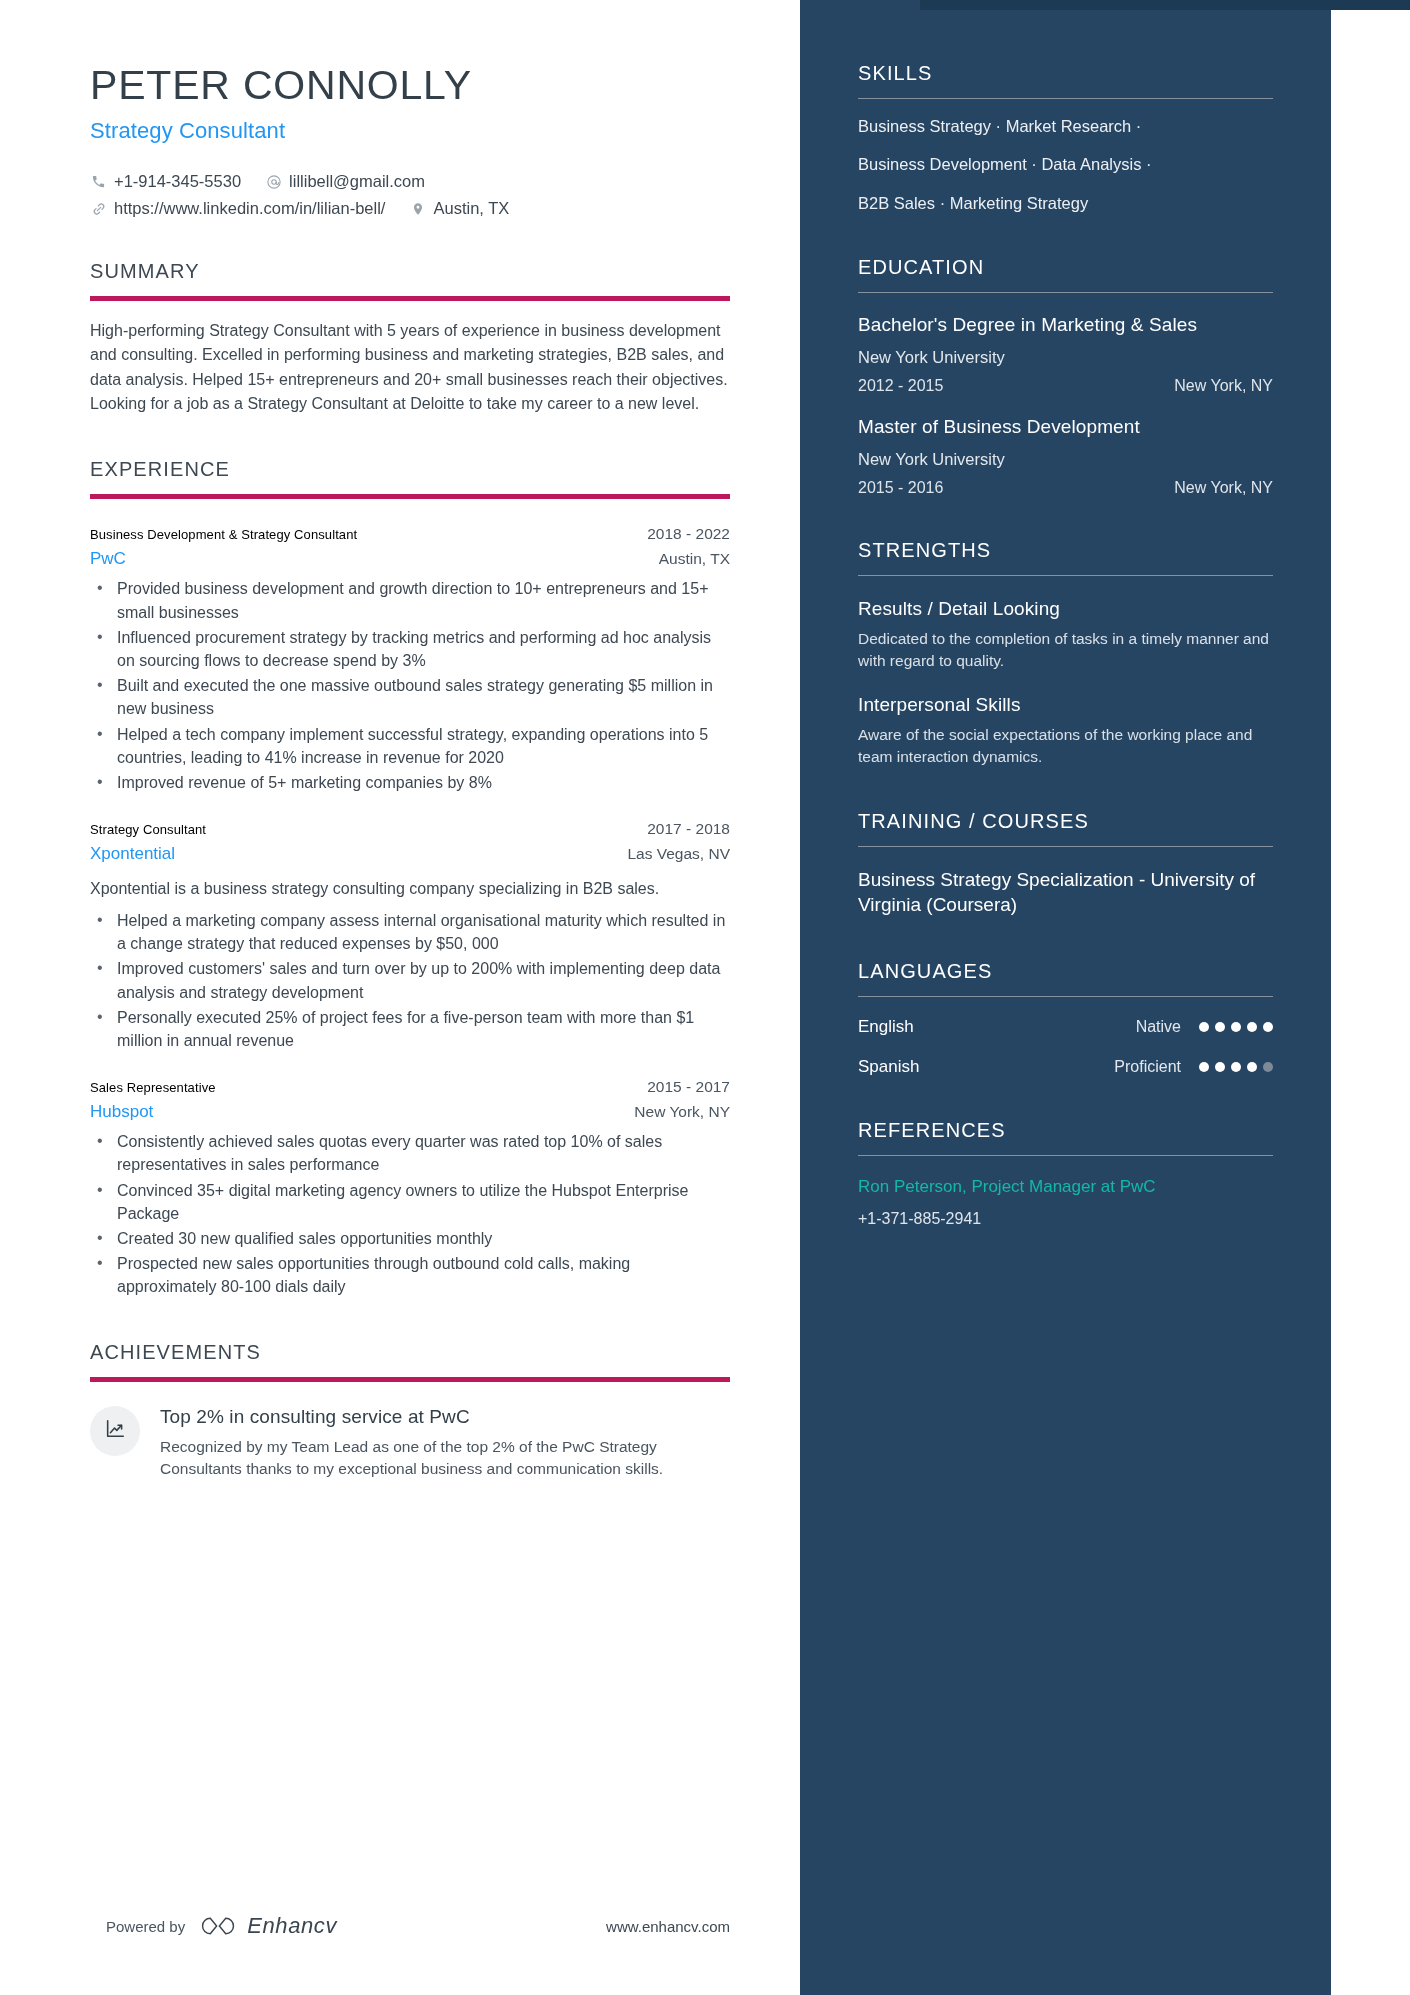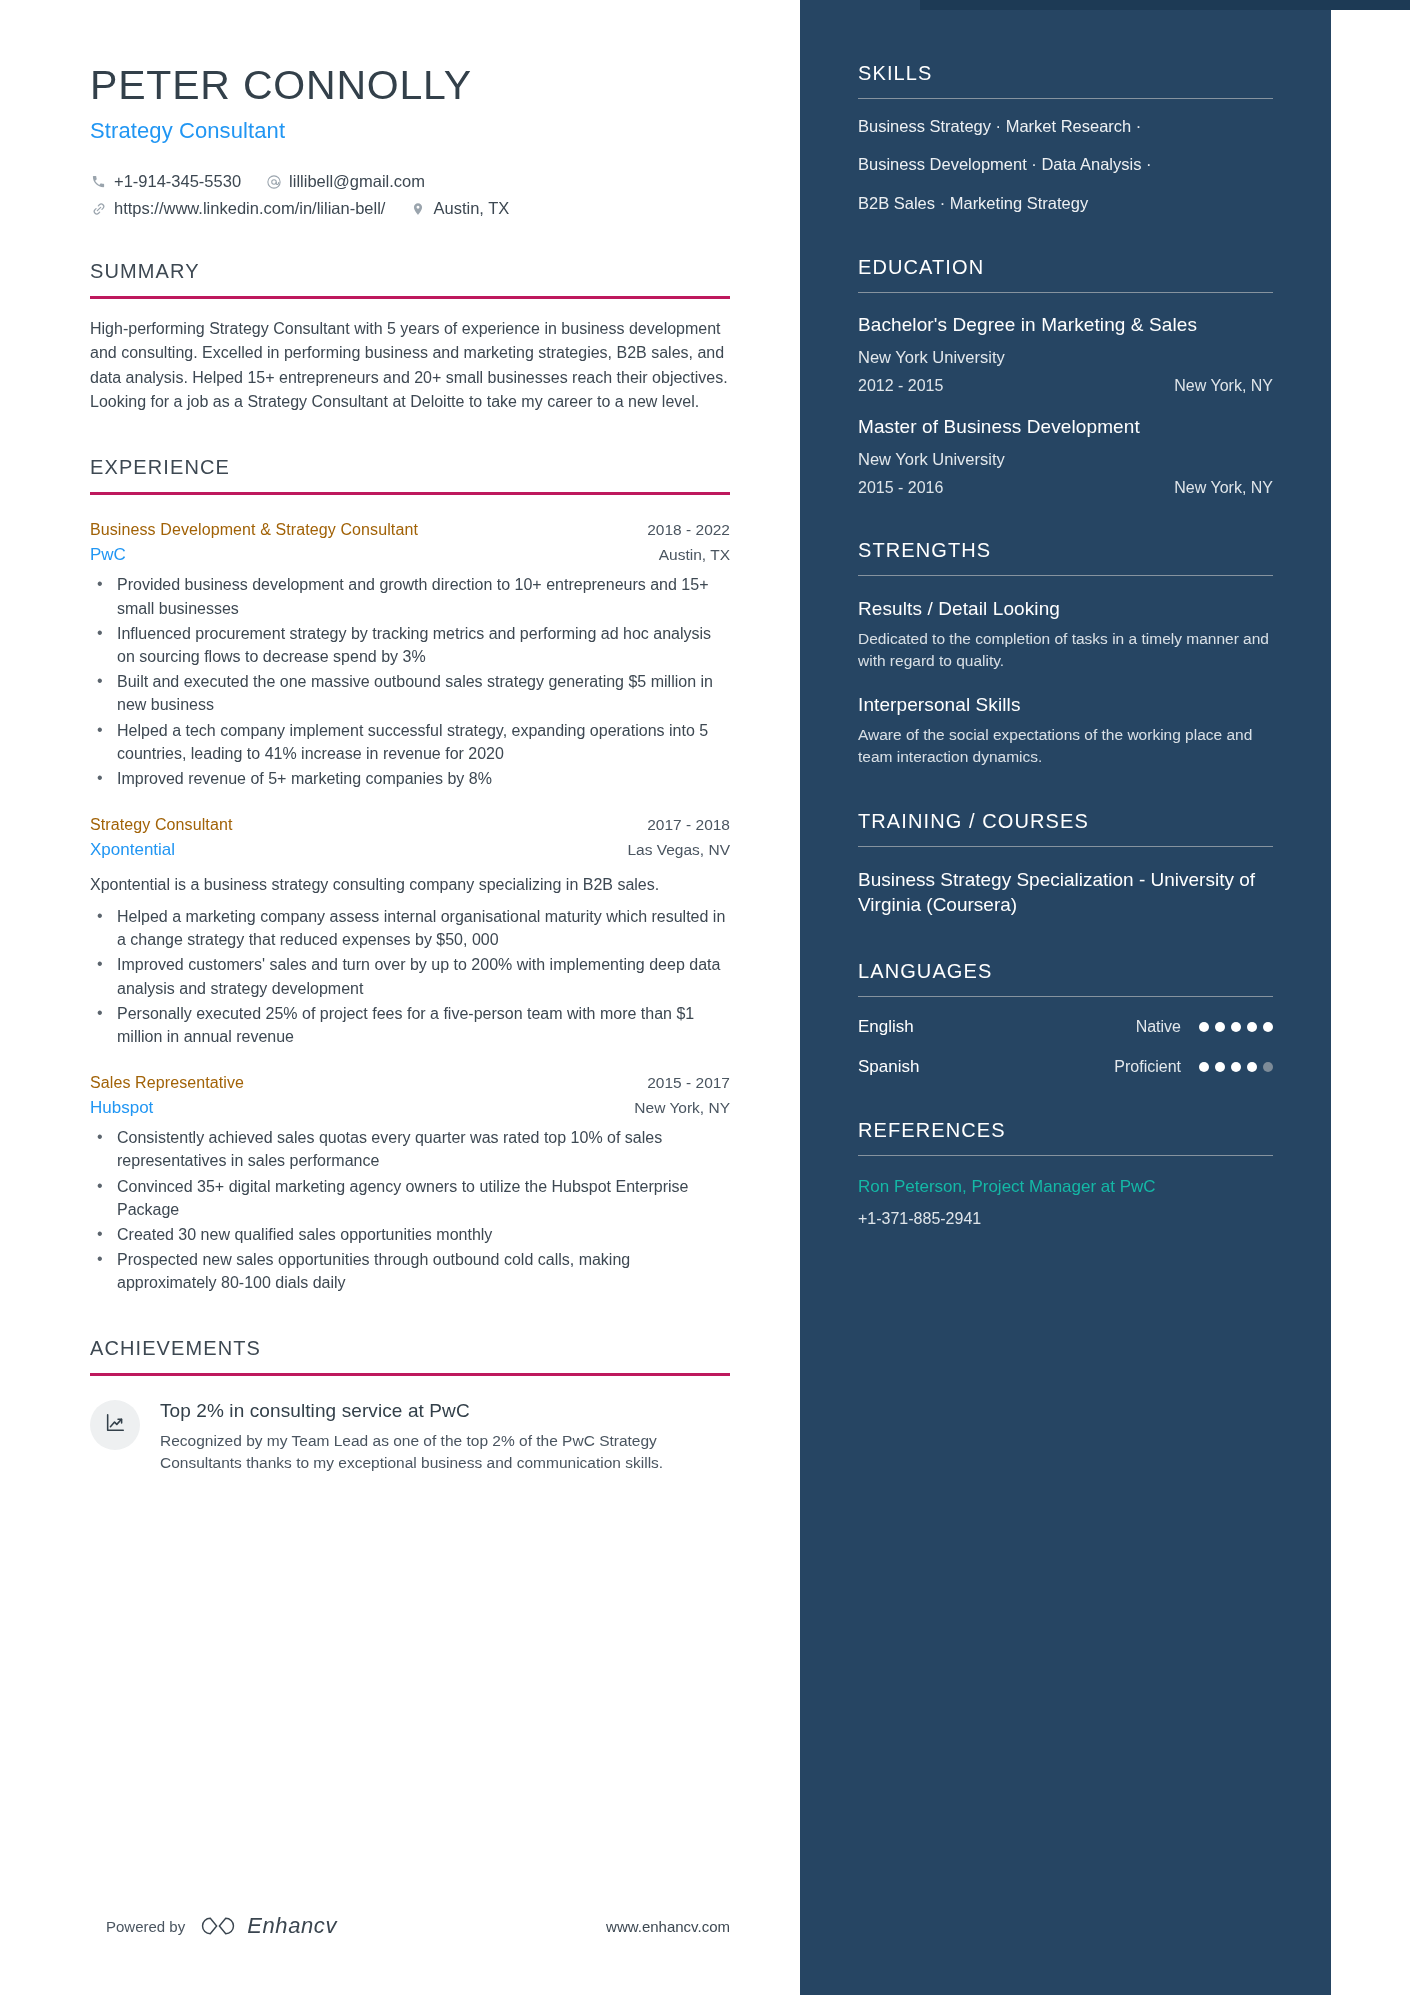--- a/index.html
+++ b/index.html
@@ -74,42 +74,42 @@
   .contact-item .ico svg { display: block; }
 
   
   .section { margin-top: 42px; }
   .section-head {
     font-size: 20px;
     letter-spacing: 1.1px;
     color: #3d4852;
     font-weight: 400;
     padding-bottom: 13px;
-    border-bottom: 3px solid #be185d;
+    border-bottom: 5px solid #be185d;
   }
 
   .summary-text {
     margin-top: 18px;
     font-size: 16px;
     line-height: 1.52;
     color: #3d4852;
   }
 
   
   .job { margin-top: 26px; }
   .job:first-of-type { margin-top: 22px; }
 
   .job-line {
     display: flex;
     justify-content: space-between;
     align-items: baseline;
   }
   .job-role {
-    font-size: 16px;
-    color: #a16207;
+    font-size: 13px;
+    color: #000000;
     letter-spacing: 0.1px;
   }
   .job-dates, .job-place {
     font-size: 15.5px;
     color: #4a5560;
     white-space: nowrap;
     padding-left: 16px;
   }
   .job-company-line {
     display: flex;

